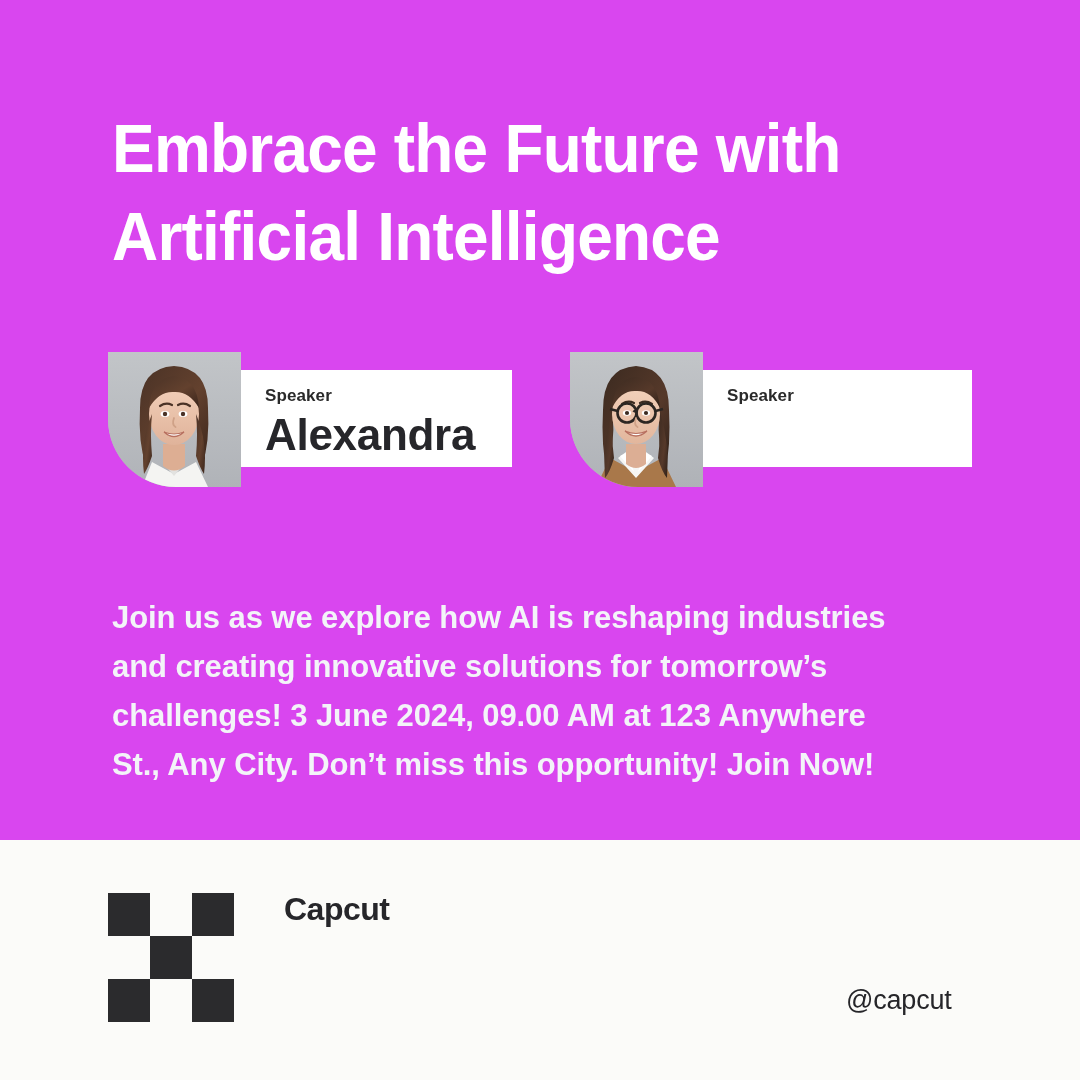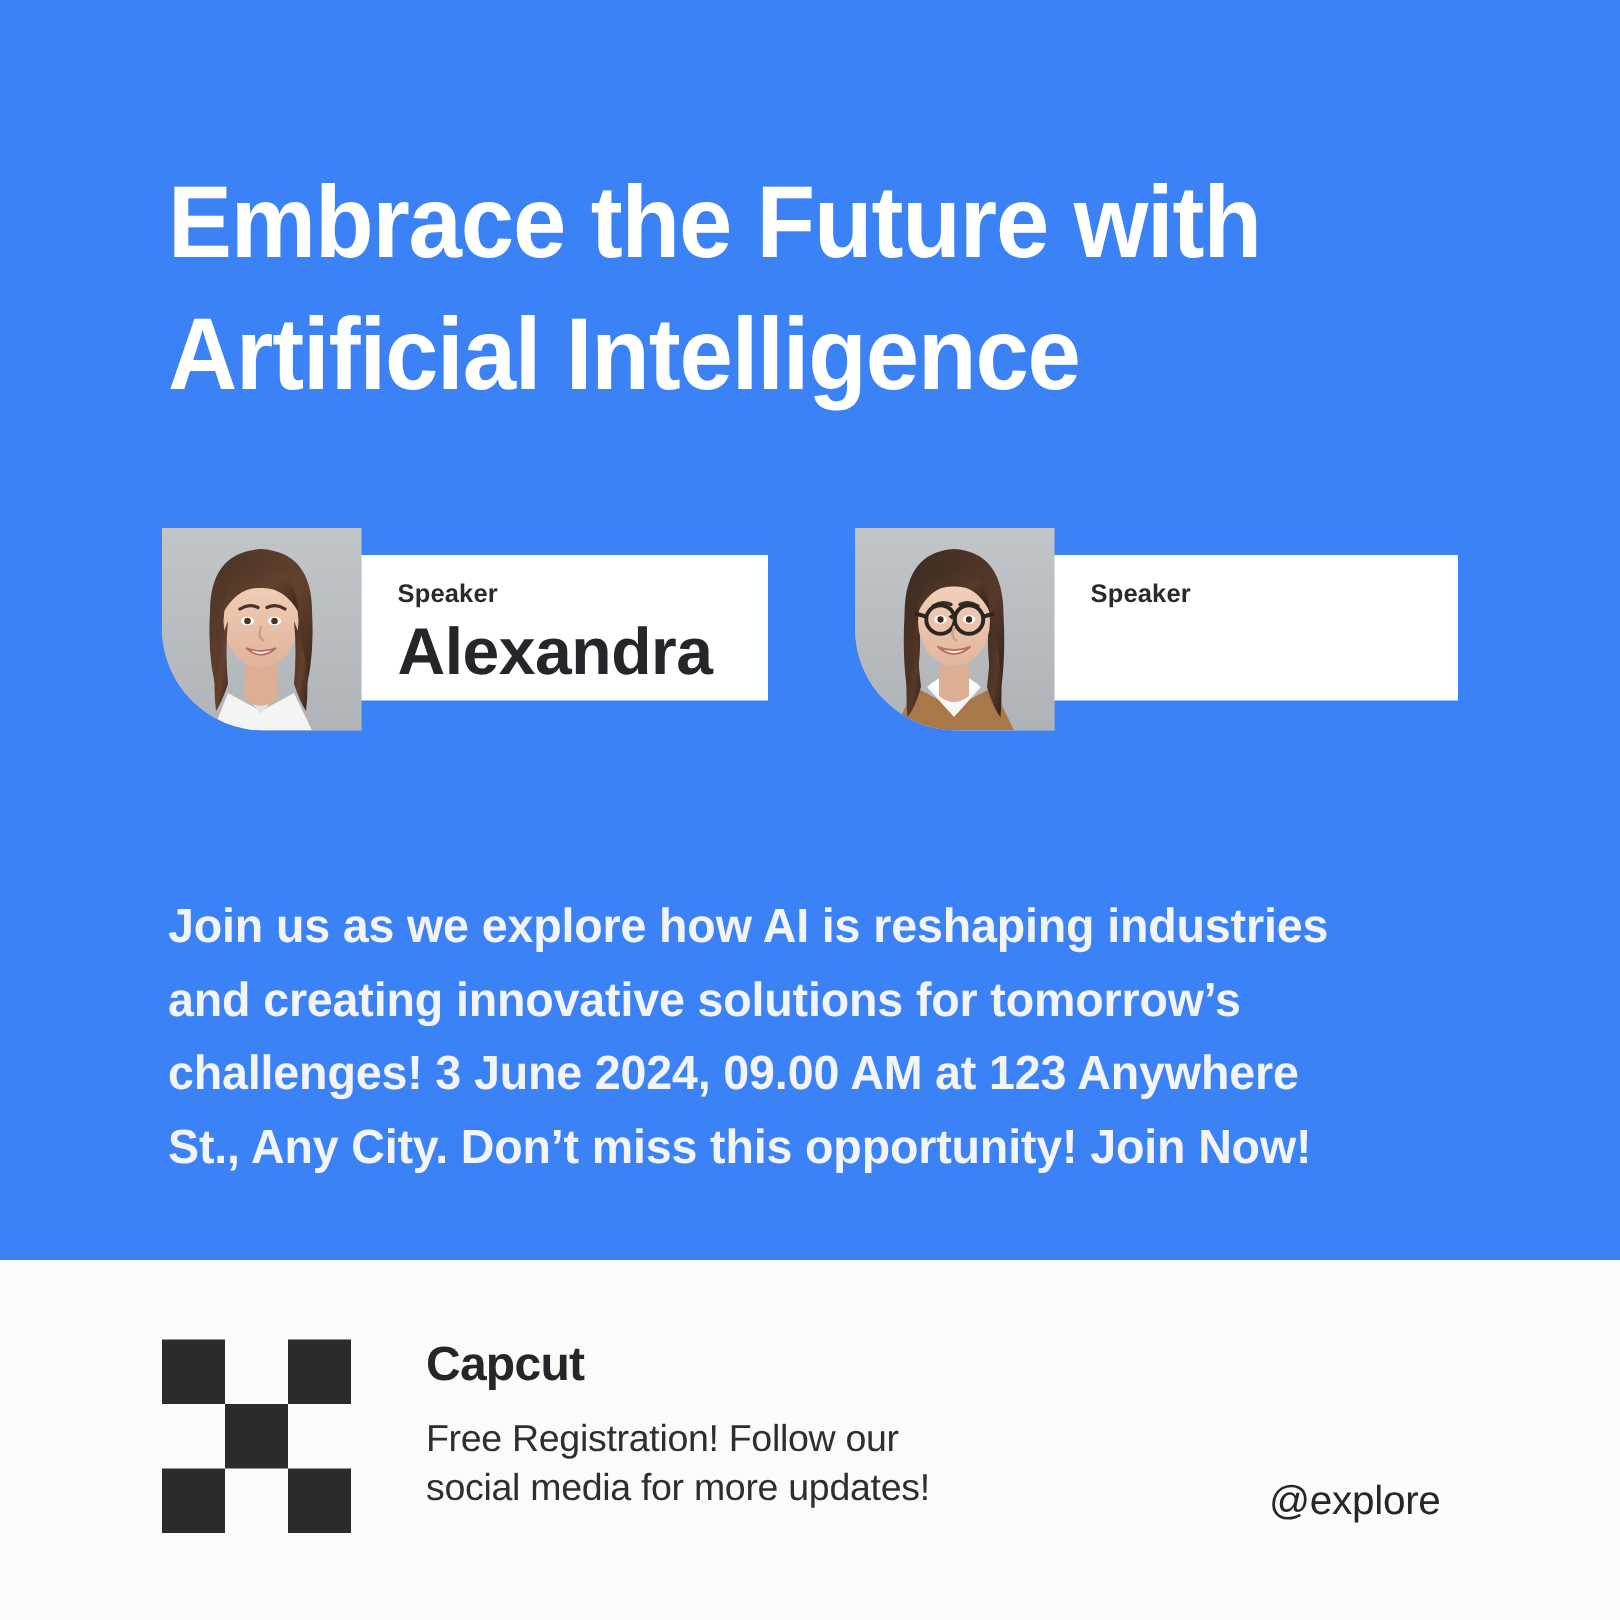--- a/index.html
+++ b/index.html
@@ -6,21 +6,21 @@
 
   html, body {
     width:1080px; height:1080px;
     font-family:"Liberation Sans", sans-serif;
     overflow:hidden;
   }
 
   #poster {
     position:relative;
     width:1080px; height:1080px;
-    background:#3b82f6;
+    background:#d946ef;
   }
 
   
   .title-block {
     position:absolute;
     left:112px; top:104px;
     width:900px;
   }
   .title-line {
     font-size:68px;
@@ -296,21 +296,17 @@
     <div class="logo-cell"></div>
     <div class="logo-cell on"></div>
     <div class="logo-cell"></div>
     <div class="logo-cell on"></div>
     <div class="logo-cell"></div>
     <div class="logo-cell on"></div>
   </div>
 
   <div class="brand-block">
     <div class="brand-name">Capcut</div>
-    <div class="brand-tagline">
-      <div class="tag-line">Free Registration! Follow our</div>
-      <div class="tag-line">social media for more updates!</div>
-    </div>
-  </div>
-
-  <div class="handle">@explore</div>
+  </div>
+
+  <div class="handle">@capcut</div>
 
 </div>
 
 </body></html>

